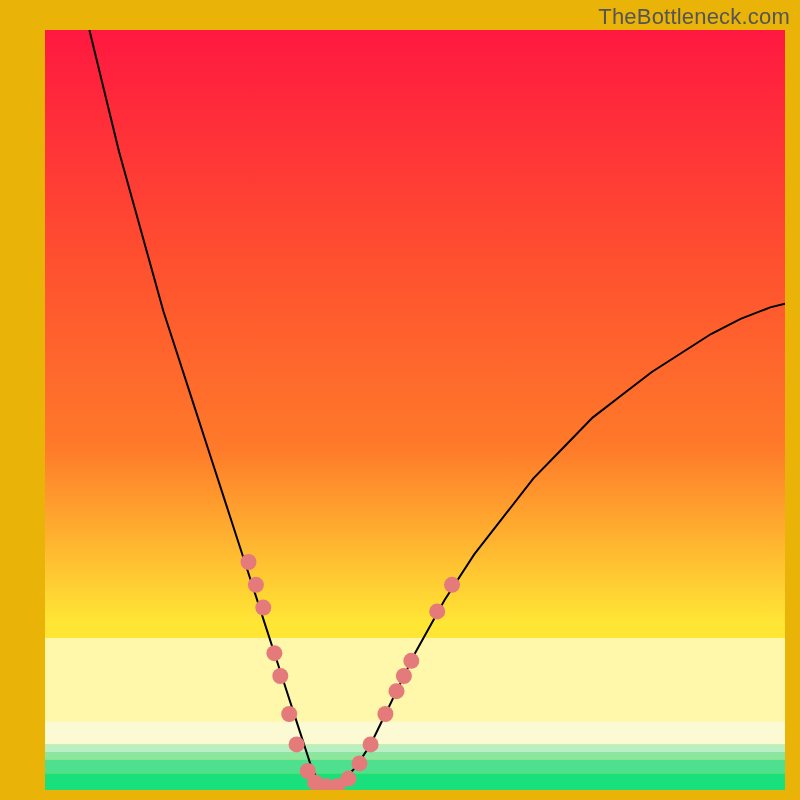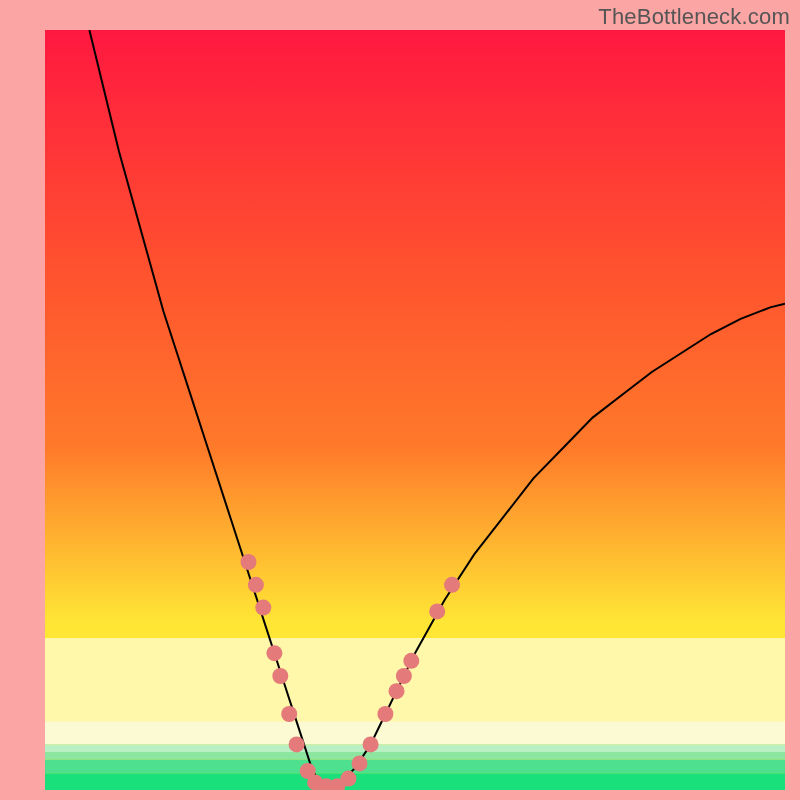--- a/index.html
+++ b/index.html
@@ -8,21 +8,21 @@
     width: 800px;
     height: 800px;
     overflow: hidden;
     background: #000;
     font-family: Arial, Helvetica, sans-serif;
   }
   .frame {
     position: relative;
     width: 800px;
     height: 800px;
-    background: #fca5a5;
+    background: #eab308;
   }
   .watermark {
     position: absolute;
     top: 4px;
     right: 10px;
     color: #555;
     font-size: 22px;
     font-weight: 500;
     letter-spacing: 0.2px;
     z-index: 10;

